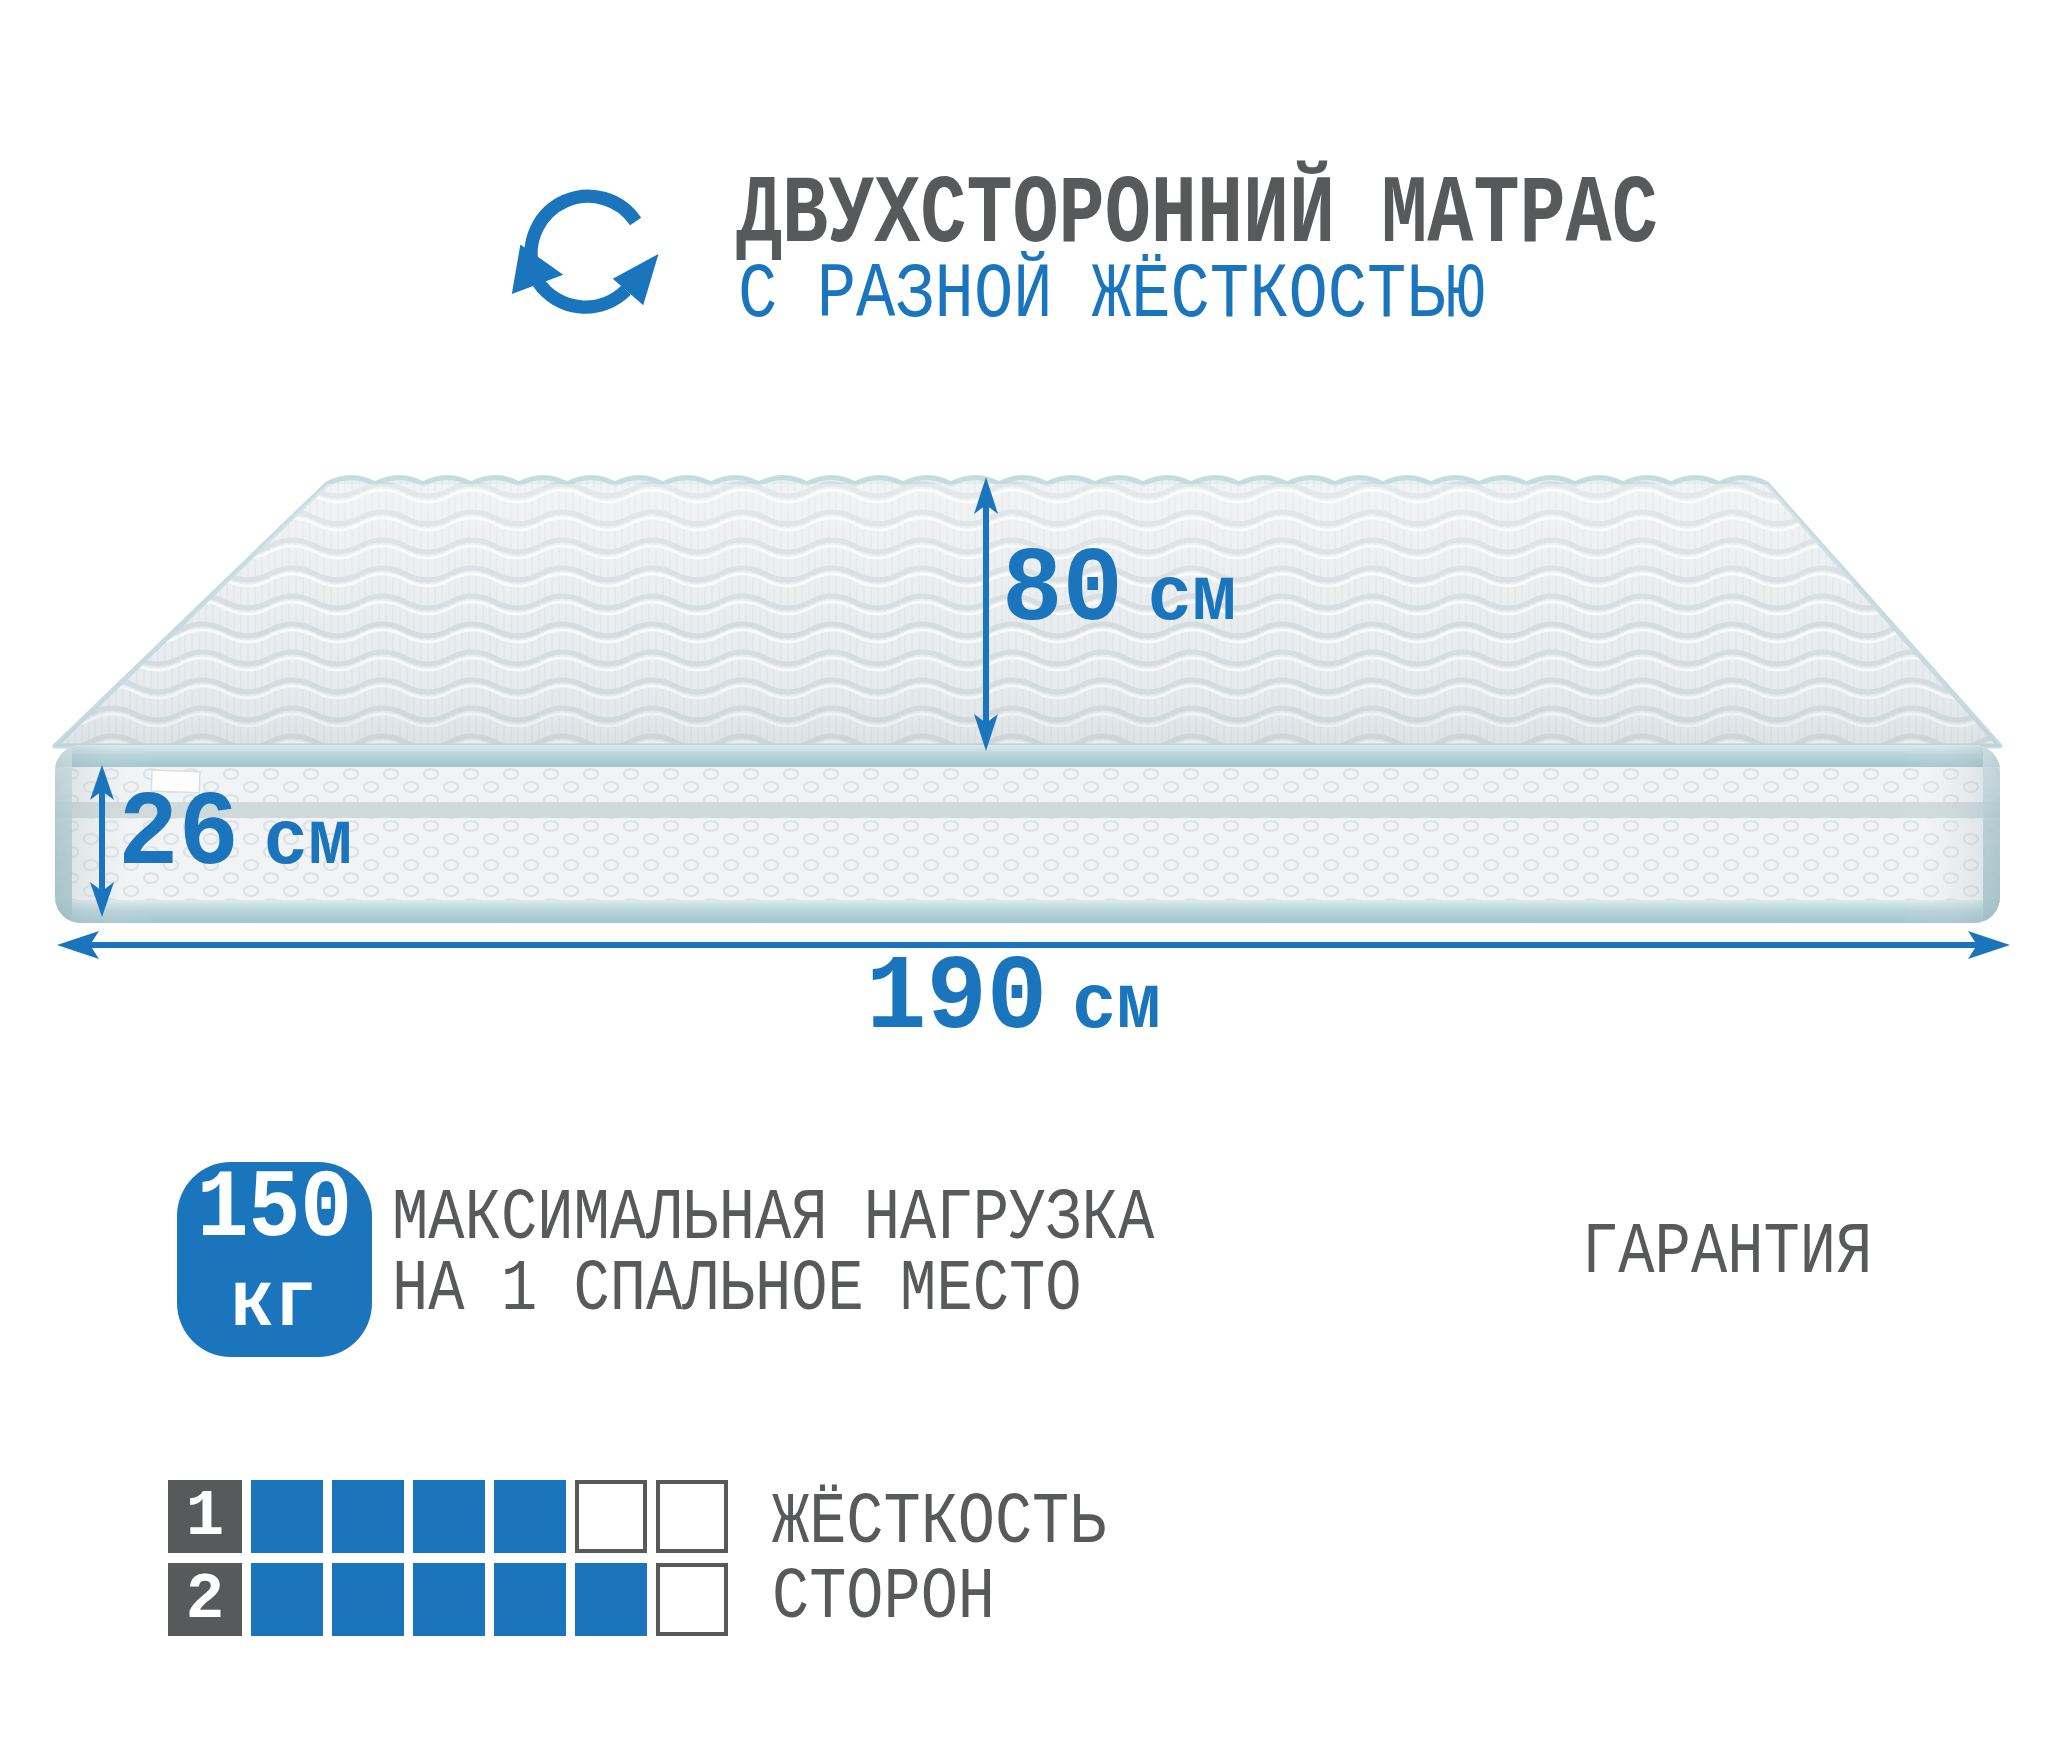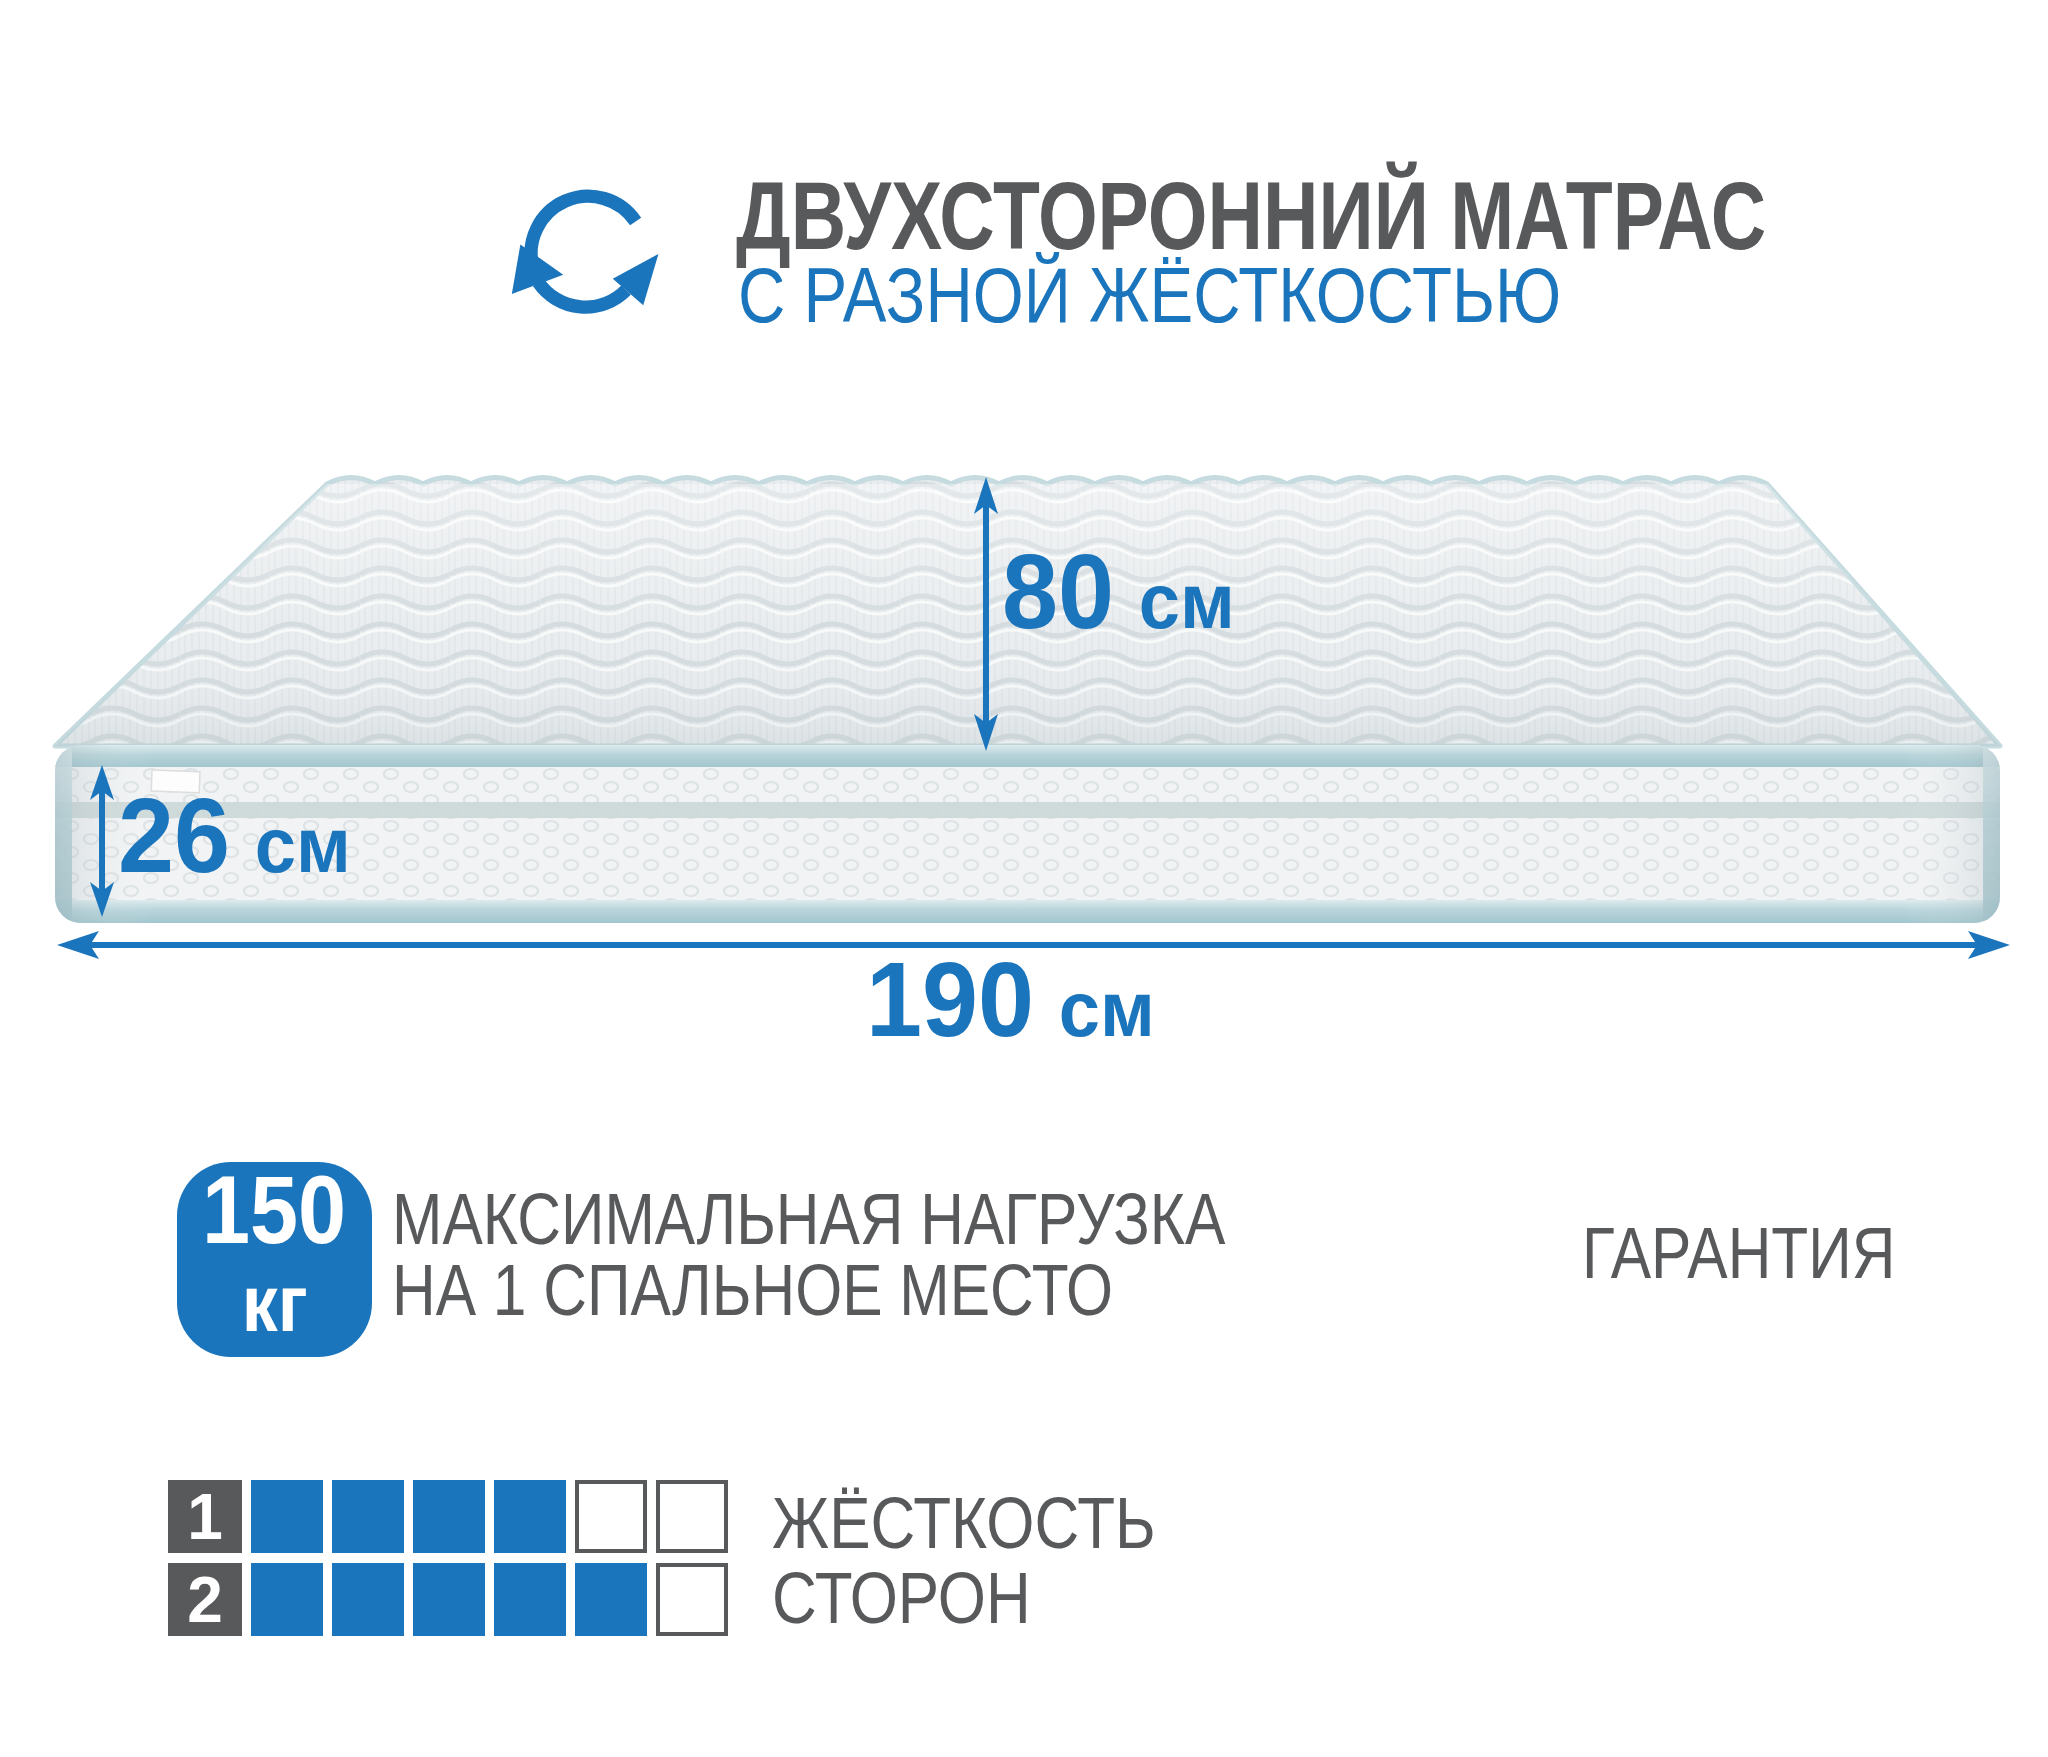--- a/index.html
+++ b/index.html
@@ -2,21 +2,21 @@
 <html style="--accent: #1b75bc; --text: #58595b;"><head>
 <meta charset="utf-8">
 <style>
   :root{
     --accent:#1b75bc;
     --text:#58595b;
   }
   html,body{margin:0;padding:0;background:#ffffff;}
   #canvas{
     position:relative;width:2048px;height:1757px;background:#ffffff;overflow:hidden;
-    font-family:Liberation Sans, sans-serif;
+    font-family:Liberation Mono, monospace;
   }
   .abs{position:absolute;}
   #scene{position:absolute;left:0;top:0;width:2048px;height:1757px;pointer-events:none;}
 
   
   .title{
     left:736px;top:168px;font-size:96px;font-weight:bold;color:var(--text);
     line-height:1;white-space:nowrap;transform:scaleX(.80);transform-origin:left top;letter-spacing:0px;
   }
   .subtitle{

